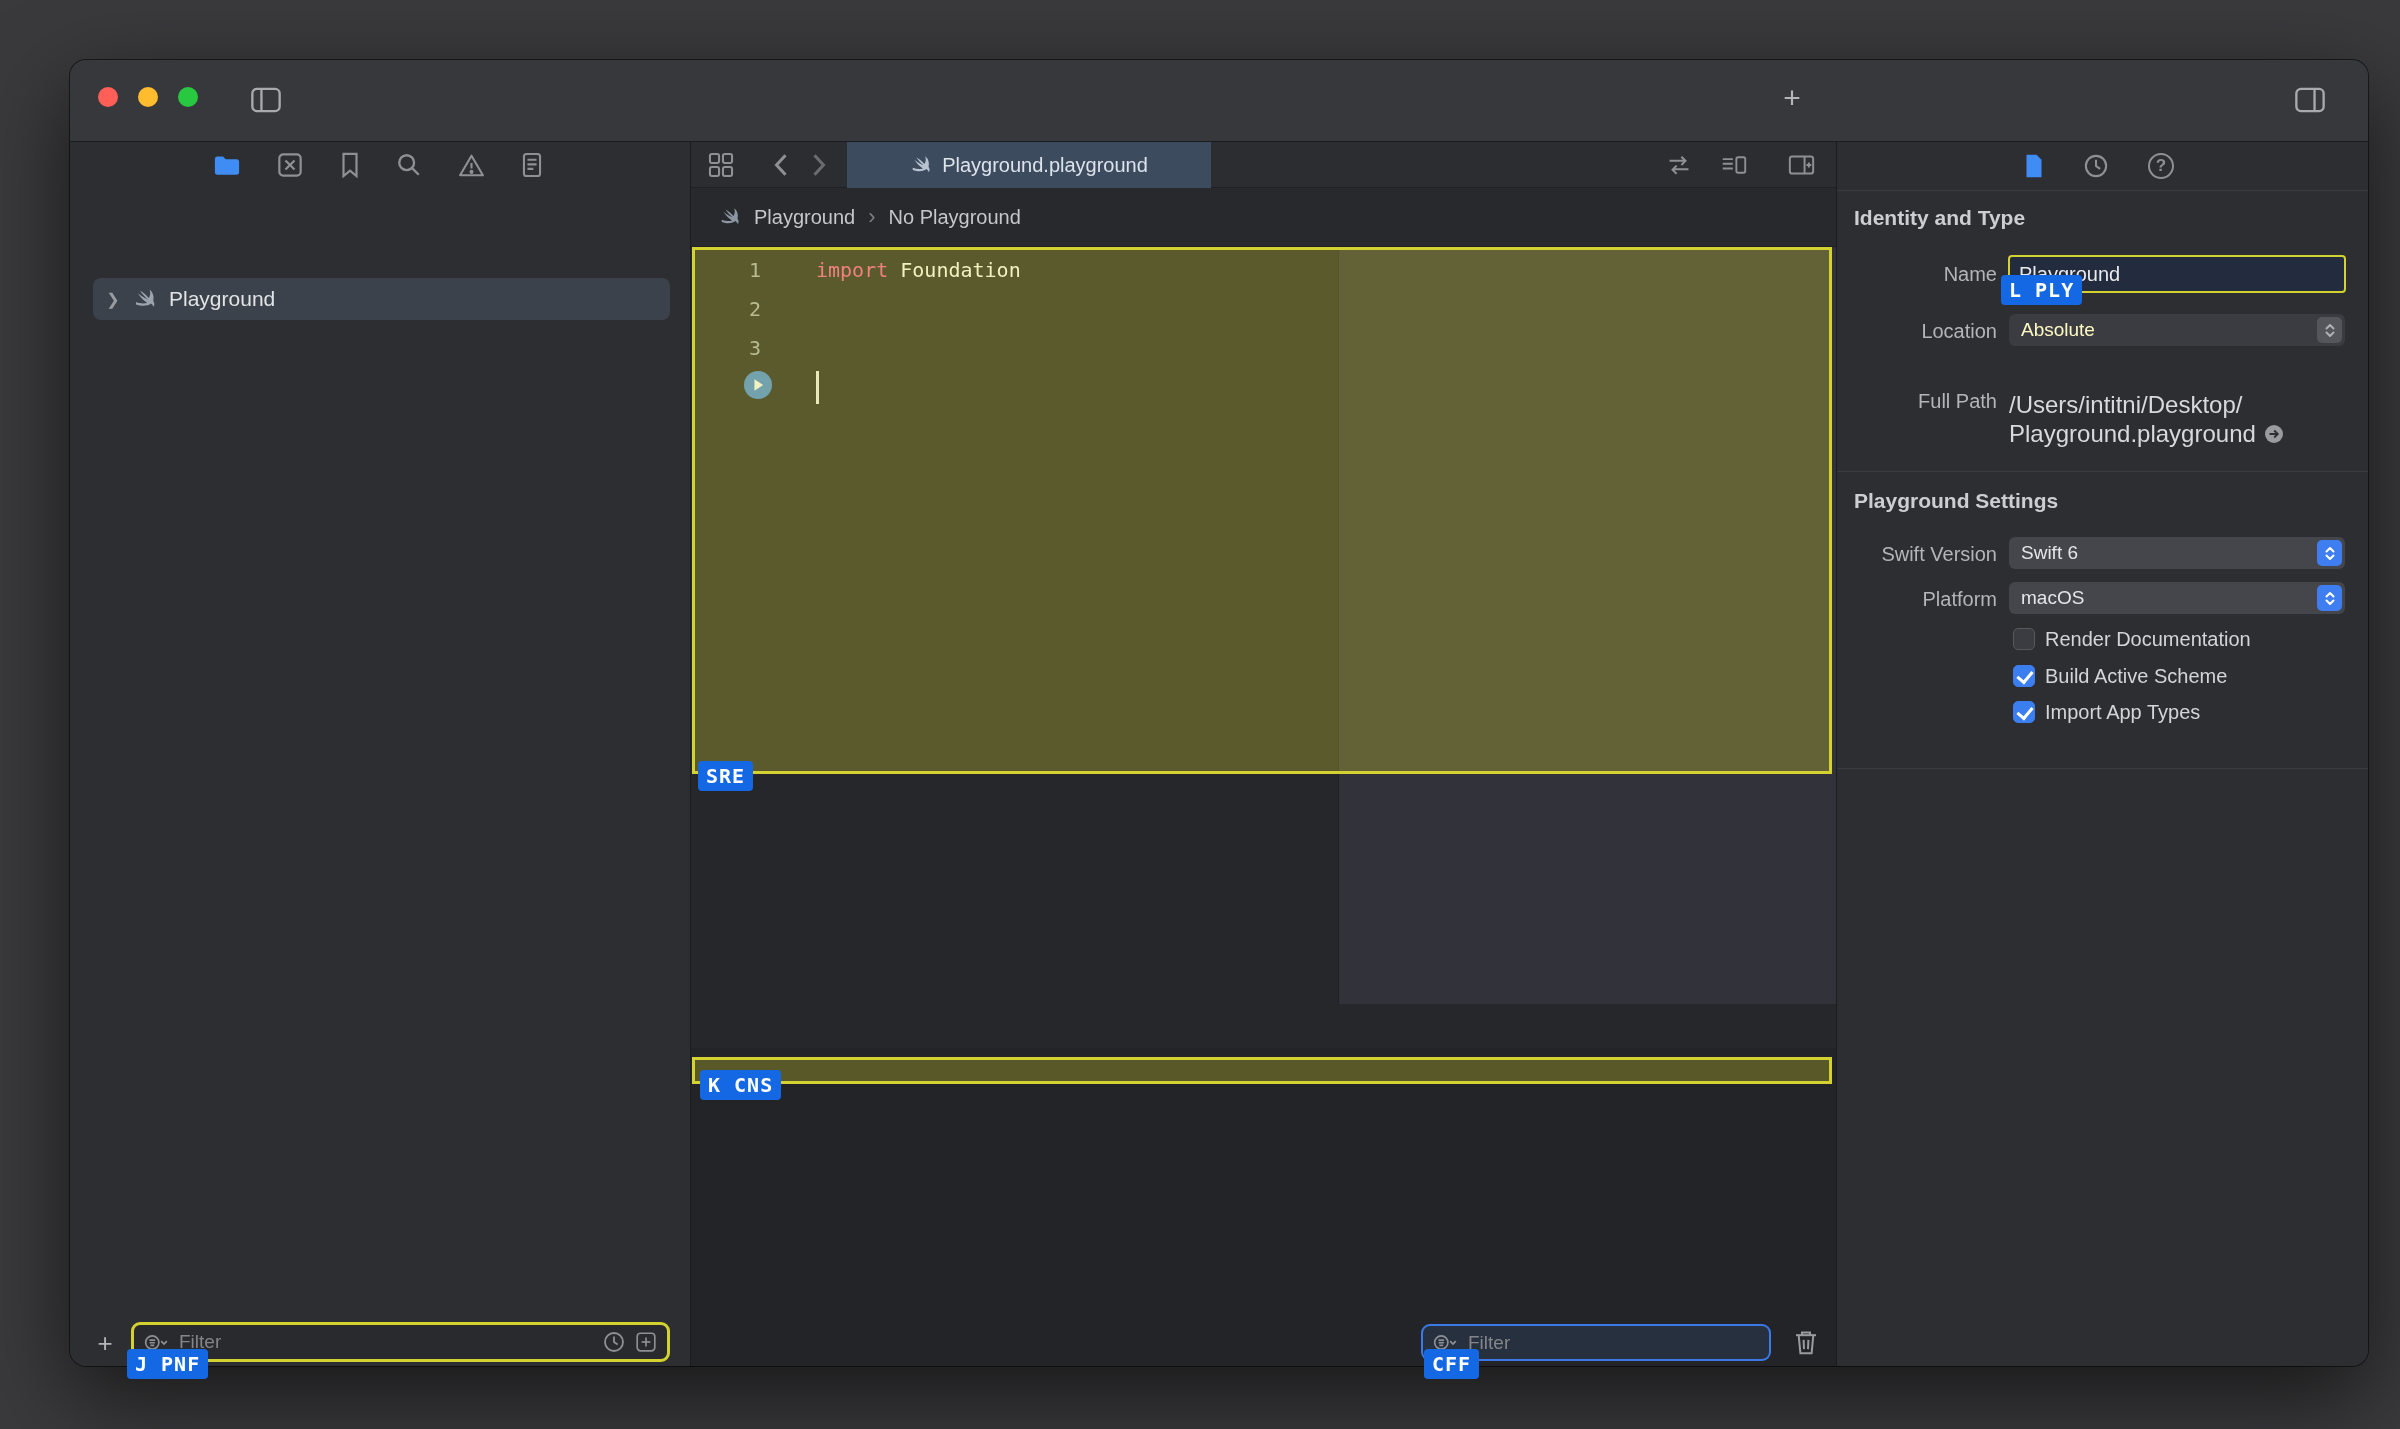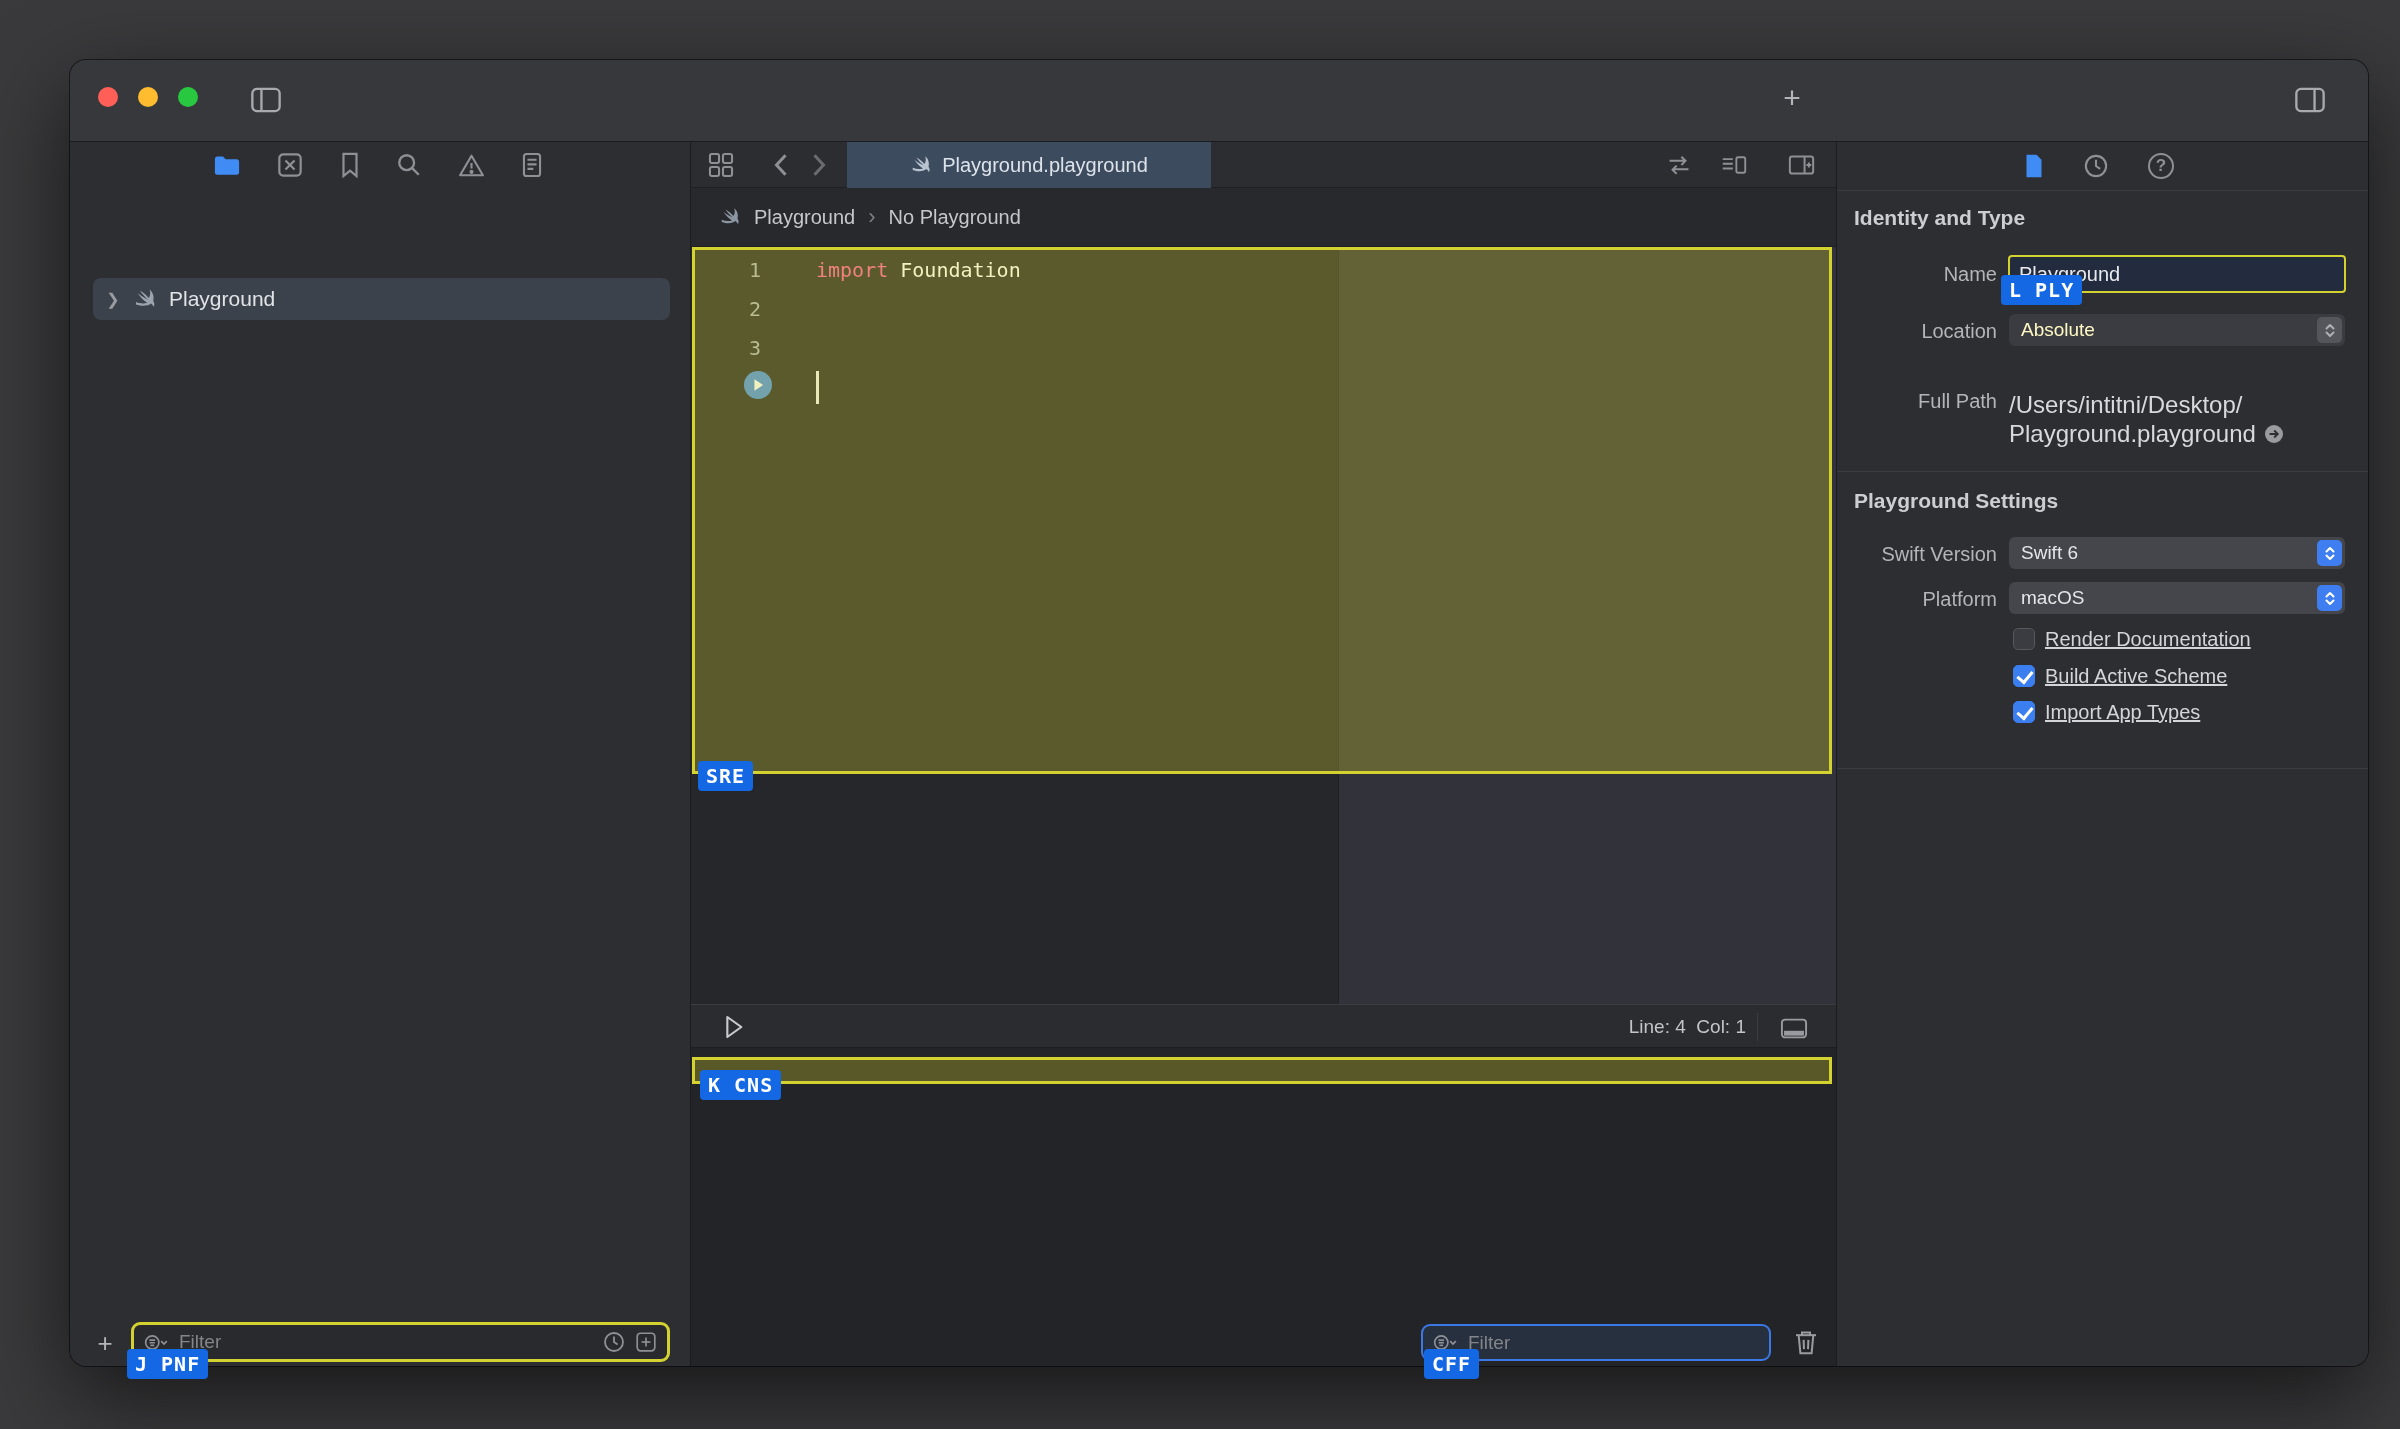--- a/index.html
+++ b/index.html
@@ -122,21 +122,21 @@
     background:#222c3e; border:2.5px solid #d4d230; border-radius:4px;
     color:#e8e9ec; font-size:20px; padding:0 9px; outline:none;
     font-family:"Liberation Sans",sans-serif; }
   .path-val { position:absolute; left:172px; top:248px; width:348px;
     color:#d8d9dc; font-size:24px; line-height:29px; }
   .cb { position:absolute; left:176px; width:22px; height:22px; border-radius:5px;
     background:#3b3c41; border:1px solid #56575c; }
   .cb.checked { background:#3b7ef0; border-color:#3b7ef0; }
   .cb.checked::after { content:""; position:absolute; left:6px; top:2px; width:7px; height:12px;
     border:solid #fff; border-width:0 3px 3px 0; transform:rotate(40deg); }
-  .cb-label { position:absolute; left:208px; font-size:20px; color:#d4d5d8; line-height:24px;text-decoration:underline; }
+  .cb-label { position:absolute; left:208px; font-size:20px; color:#d4d5d8; line-height:24px; }
 
   
   .anno { position:absolute; z-index:60; background:#1568e4; color:#fff;
     font:700 20px "DejaVu Sans Mono",monospace; padding:3px 8px; border-radius:4px;
     letter-spacing:1px; white-space:pre; }
 
   .icon { display:flex; align-items:center; justify-content:center; color:#8e9095; }
   .help-circle { width:26px; height:26px; border:2px solid #8e9095; border-radius:50%;
     display:flex; align-items:center; justify-content:center;
     color:#8e9095; font-size:17px; font-weight:700; }
@@ -337,35 +337,20 @@
       <div class="gutter-play">
         <svg width="13" height="14" viewBox="0 0 10 12">
             <path d="M1.5 1l7.5 5-7.5 5z" fill="#ffffff"></path>
           </svg>
       </div>
       <div class="caret"></div>
 
       <div class="ybox" style="left:1px;top:0;width:1140px;height:527px"></div>
     </div>
 
-    <div class="debugbar">
-      <div class="icon" style="position:absolute;left:28px;top:8px;width:30px;height:28px;color:#c9cacd">
-        <svg width="20" height="24" viewBox="0 0 14 18" fill="none" stroke="currentColor" stroke-width="1.6" stroke-linejoin="round">
-            <path d="M2 1.5 12.5 9 2 16.5z"></path>
-          </svg>
-      </div>
-      <div class="pos-label">Line: 4  Col: 1</div>
-      <div style="position:absolute;right:78px;top:8px;width:1px;height:28px;background:#3c3d41"></div>
-      <div class="icon" style="position:absolute;left:1086px;top:9px;width:34px;height:28px;color:#9a9ba0">
-        <svg width="28" height="23" viewBox="0 0 22 18" fill="none" stroke="currentColor" stroke-width="1.5">
-          <rect x="1.5" y="2" width="19" height="14" rx="2.5"></rect>
-            <rect x="3.2" y="10.8" width="15.6" height="3.8" fill="currentColor" stroke="none"></rect>
-        </svg>
-      </div>
-    </div>
 
     <div class="console">
       <div class="ybox" style="left:1px;top:9px;width:1140px;height:27px;background:rgba(212,210,48,0.30)"></div>
 
       <div class="filter-field bb" style="left:730px;top:276px;width:350px;height:37px">
         <span class="icon">
           <svg width="26" height="19" viewBox="0 0 22 16" fill="none" stroke="currentColor" stroke-width="1.4">
             <circle cx="7" cy="8" r="5.6"></circle>
               <line x1="4.6" y1="6" x2="9.4" y2="6"></line>
               <line x1="4.8" y1="8.2" x2="9.2" y2="8.2"></line>

